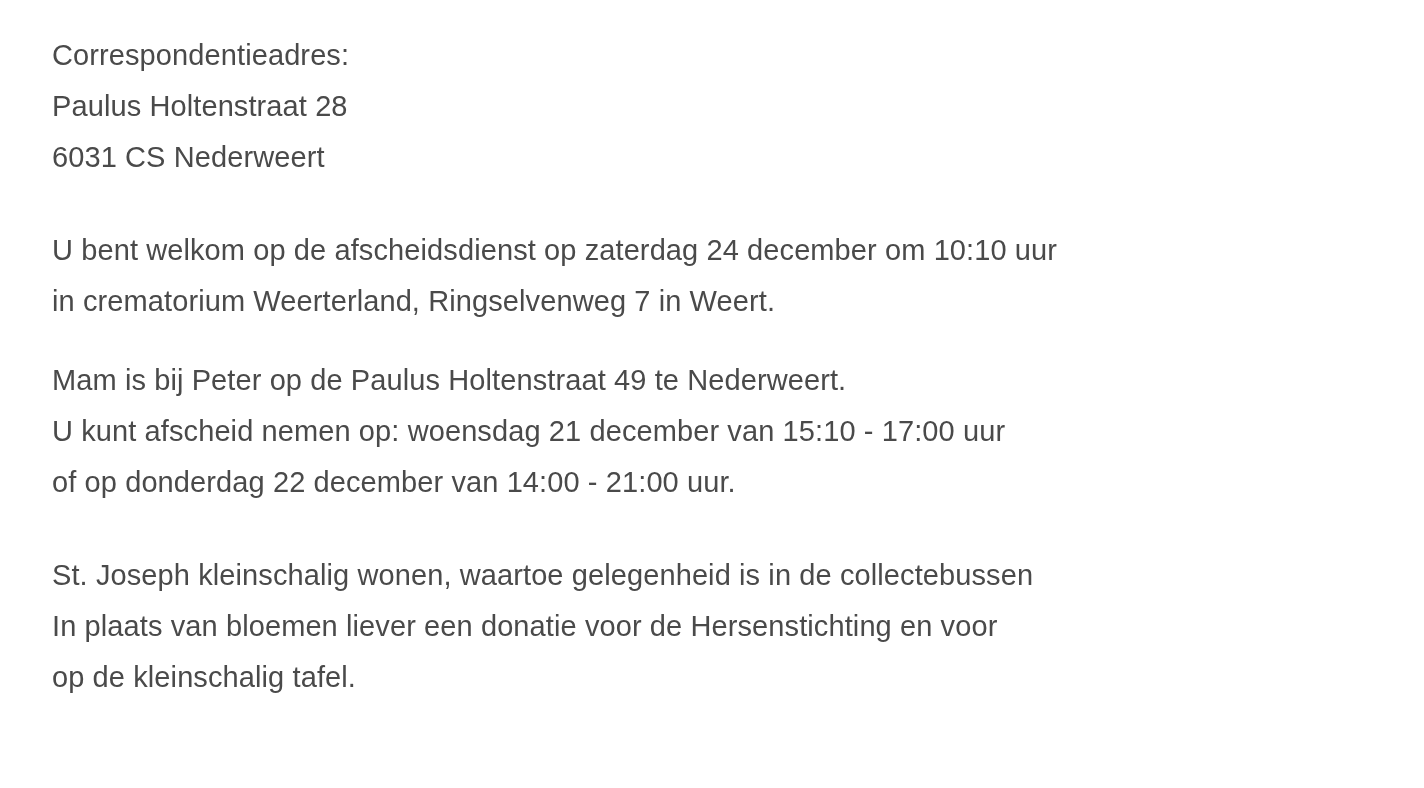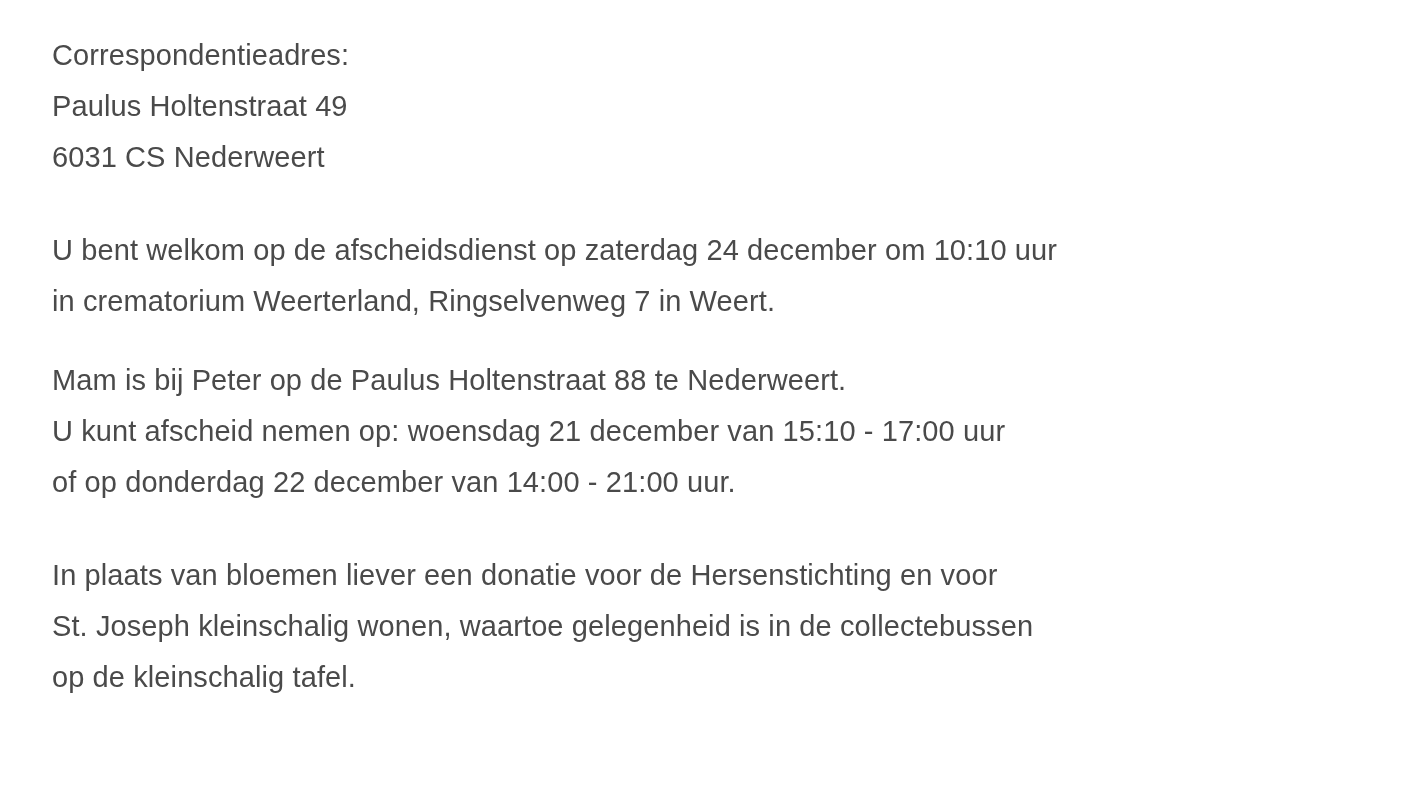--- a/index.html
+++ b/index.html
@@ -34,40 +34,40 @@
   .spacer-lg { height: 42px; }
   .spacer-md { height: 28px; }
 </style>
 </head>
 <body>
 
 <div class="page">
 
   <div class="block">
     <div class="line">Correspondentieadres:</div>
-    <div class="line">Paulus Holtenstraat 49</div>
+    <div class="line">Paulus Holtenstraat 28</div>
     <div class="line">6031 CS Nederweert</div>
   </div>
 
   <div class="spacer-lg"></div>
 
   <div class="block">
     <div class="line">U bent welkom op de afscheidsdienst op zaterdag 24 december om 10:10 uur</div>
     <div class="line">in crematorium Weerterland, Ringselvenweg 7 in Weert.</div>
   </div>
 
   <div class="spacer-md"></div>
 
   <div class="block">
-    <div class="line">Mam is bij Peter op de Paulus Holtenstraat 88 te Nederweert.</div>
+    <div class="line">Mam is bij Peter op de Paulus Holtenstraat 49 te Nederweert.</div>
     <div class="line">U kunt afscheid nemen op: woensdag 21 december van 15:10 - 17:00 uur</div>
     <div class="line">of op donderdag 22 december van 14:00 - 21:00 uur.</div>
   </div>
 
   <div class="spacer-lg"></div>
 
   <div class="block">
+    <div class="line">St. Joseph kleinschalig wonen, waartoe gelegenheid is in de collectebussen</div>
     <div class="line">In plaats van bloemen liever een donatie voor de Hersenstichting en voor</div>
-    <div class="line">St. Joseph kleinschalig wonen, waartoe gelegenheid is in de collectebussen</div>
     <div class="line">op de kleinschalig tafel.</div>
   </div>
 
 </div>
 
 </body></html>

